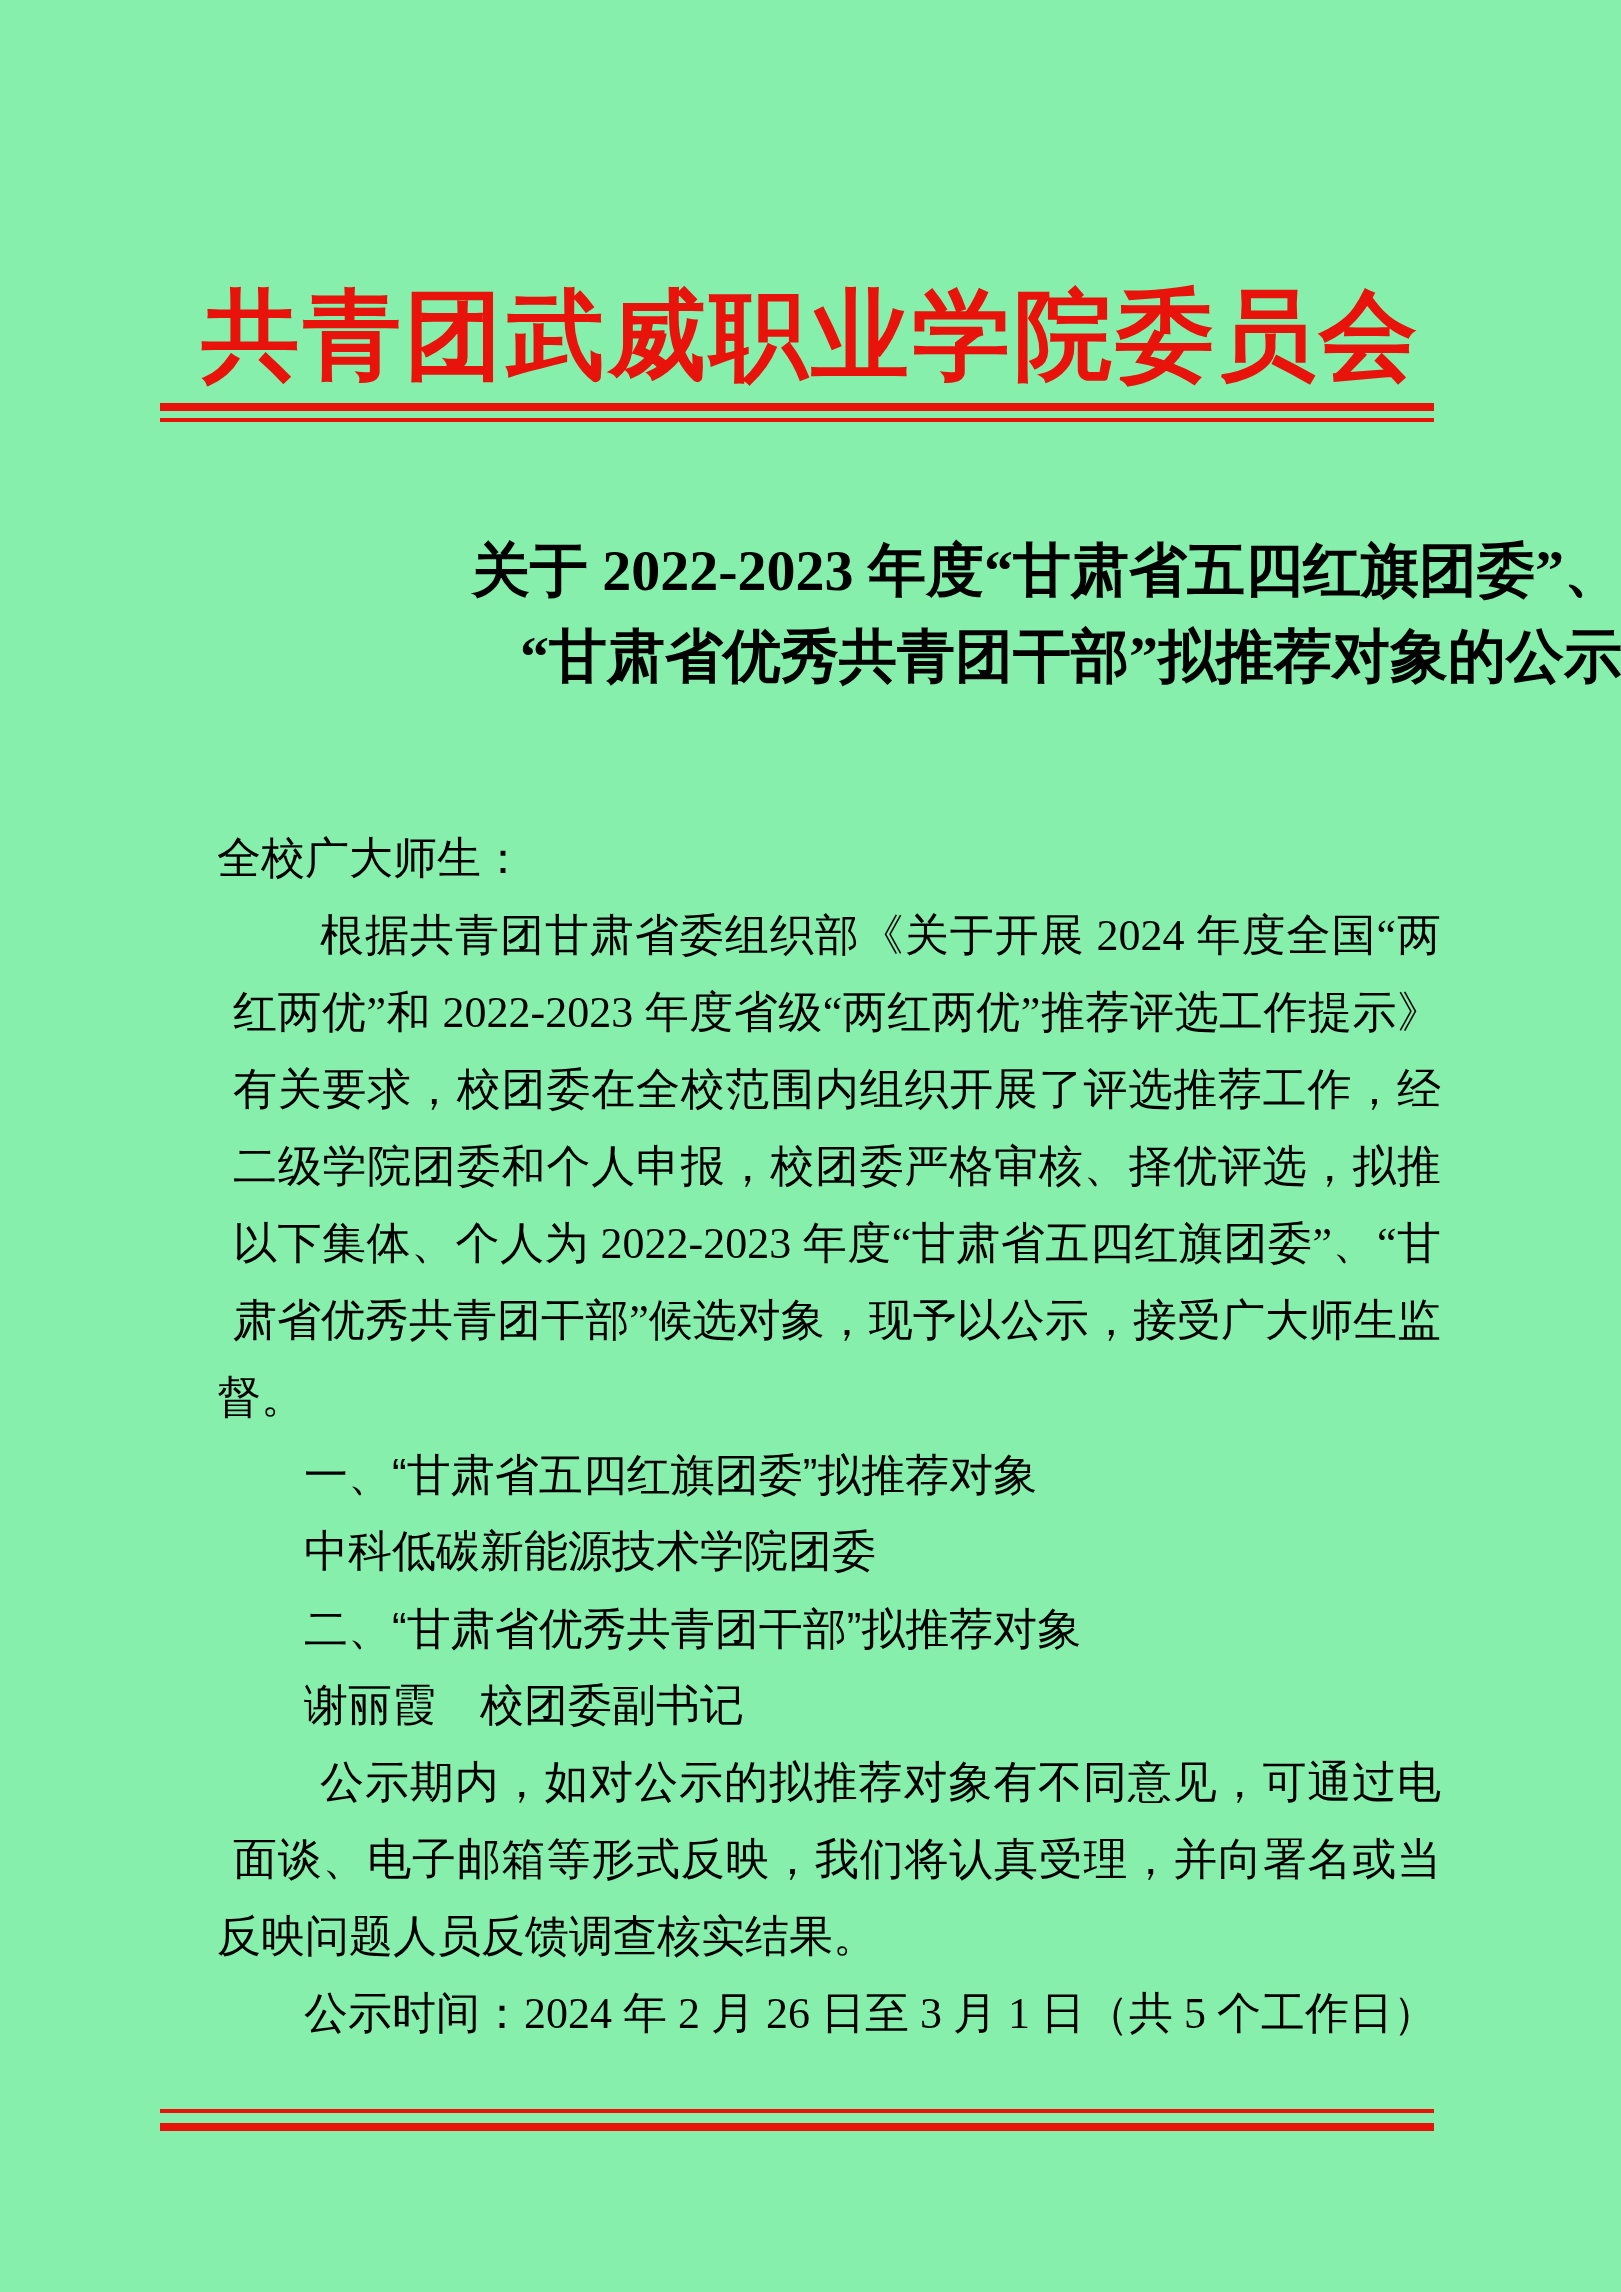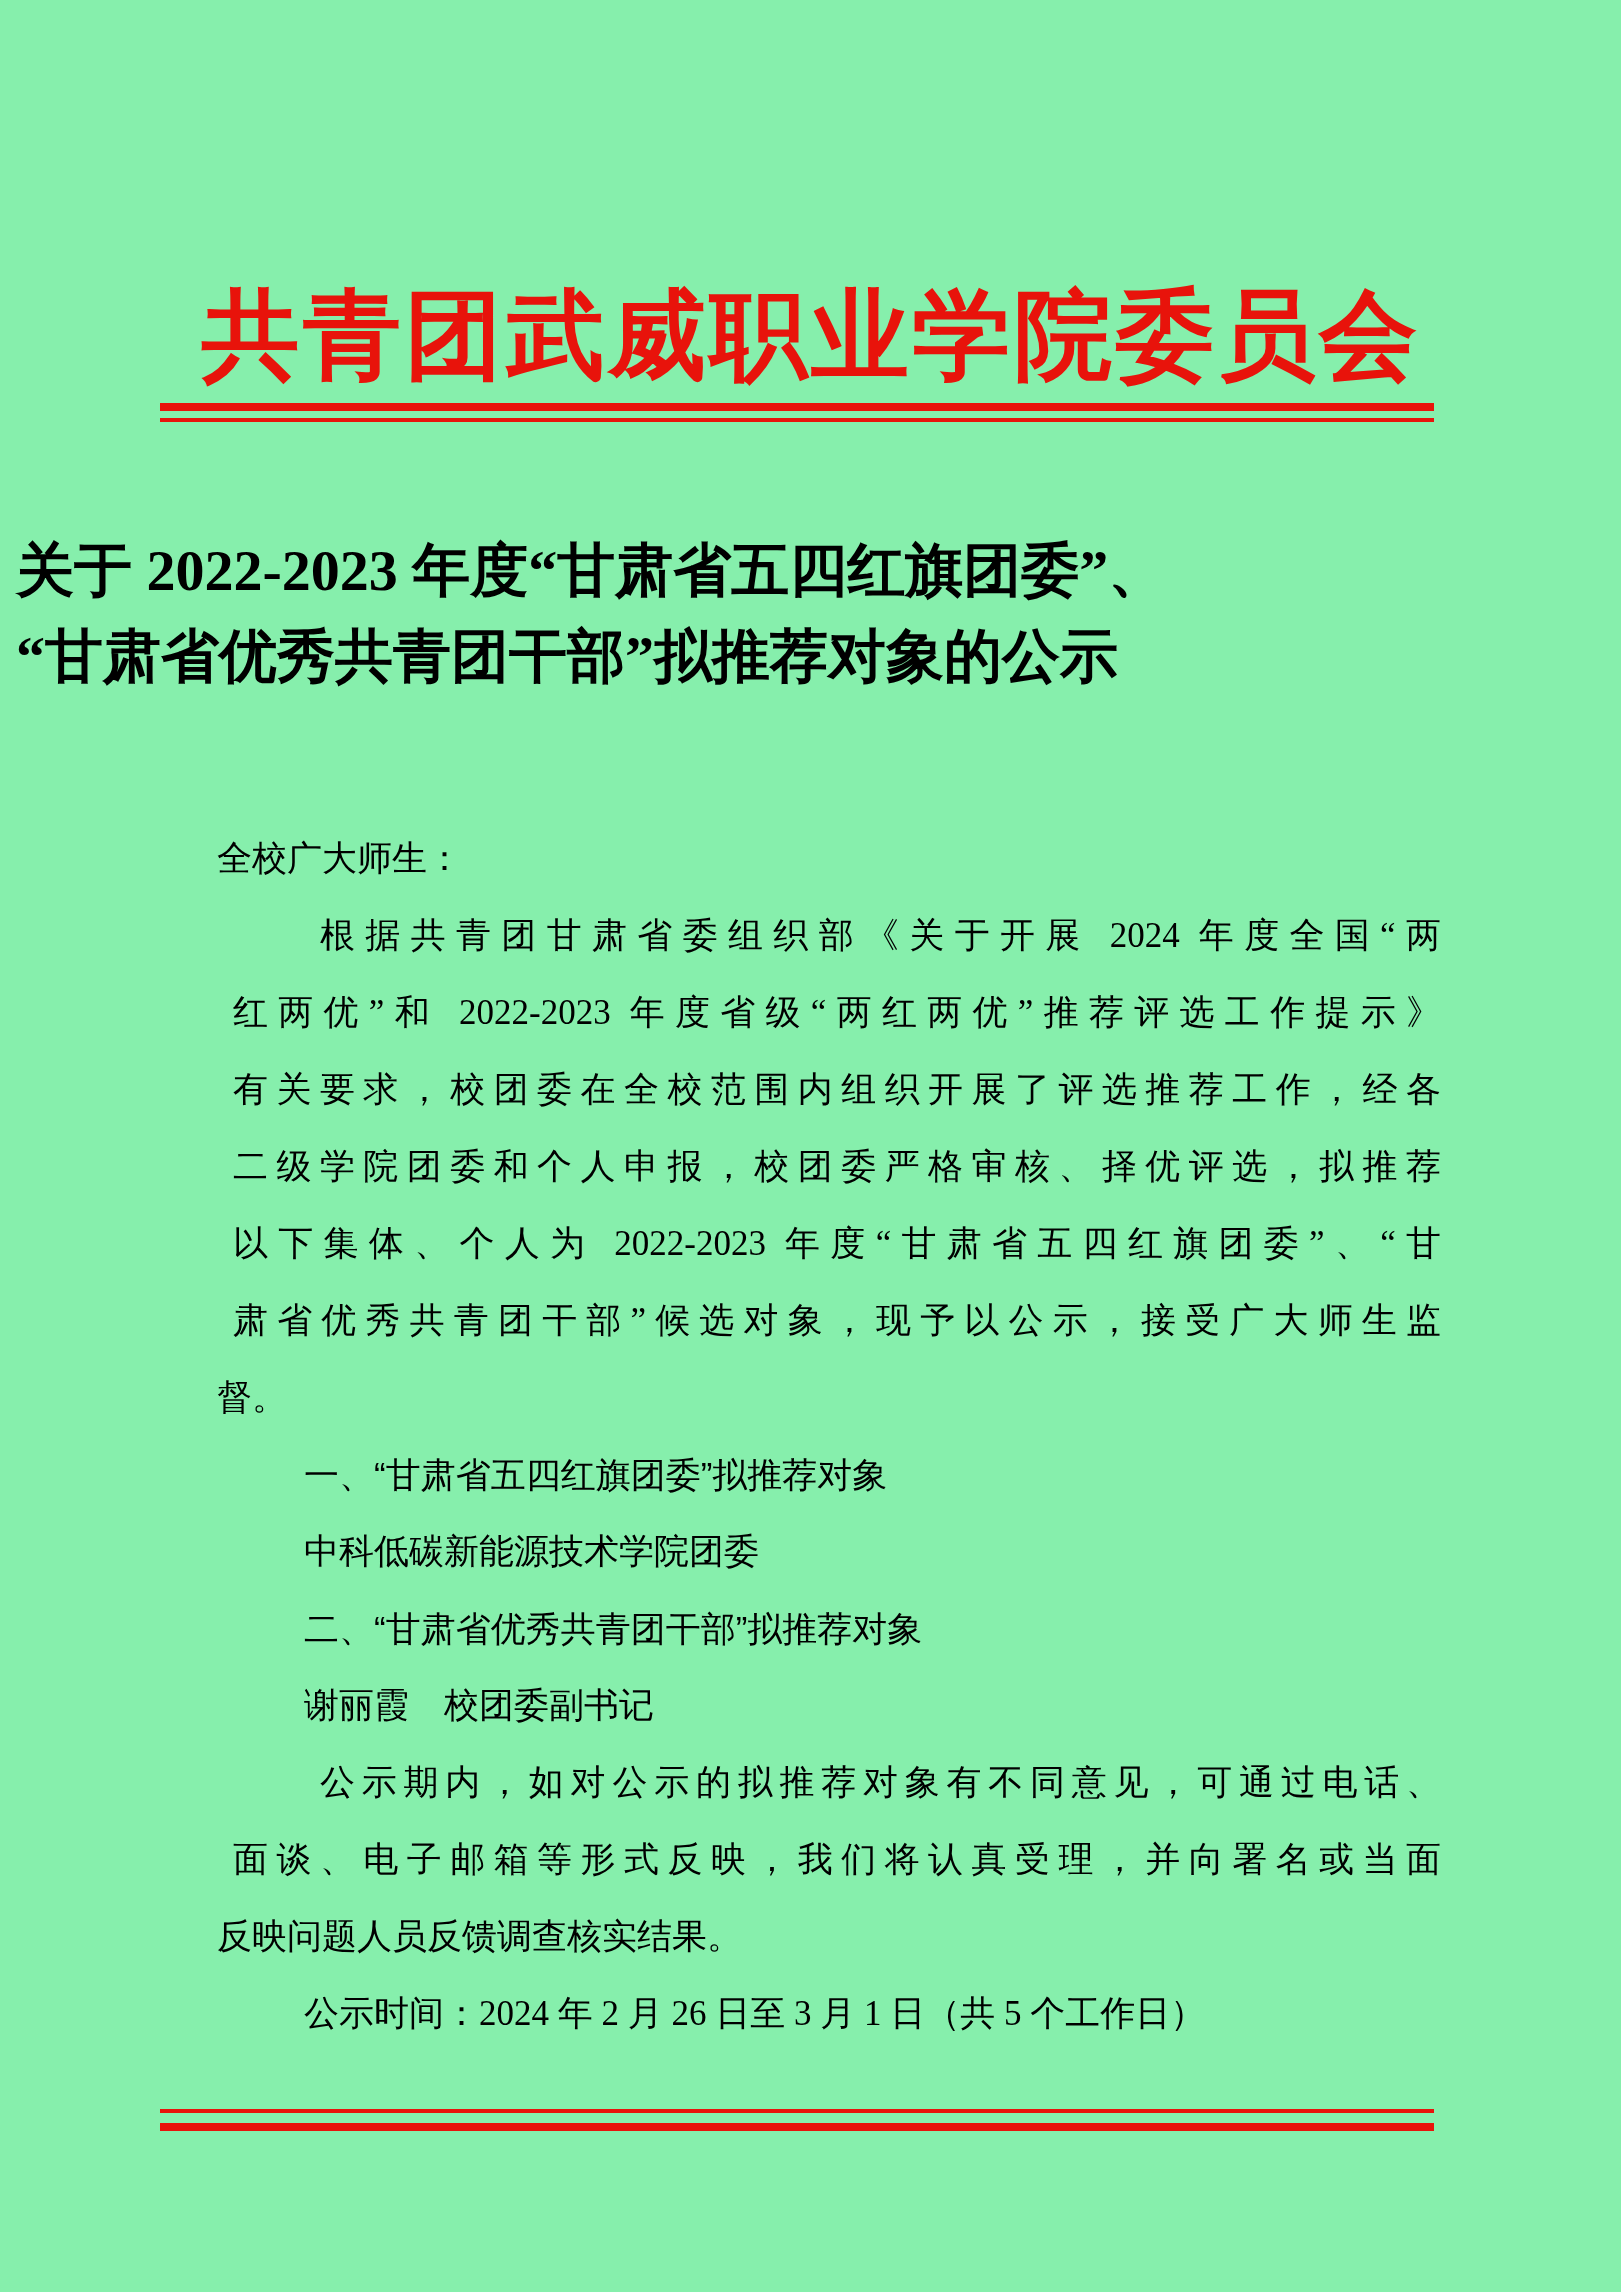--- a/index.html
+++ b/index.html
@@ -34,37 +34,37 @@
   }
   .rule.thick { height: 8px; }
   .rule.thin  { height: 3.6px; }
   .rule.top-thick { top: 403px; }
   .rule.top-thin  { top: 418px; }
   .rule.bottom-thin  { top: 2109px; }
   .rule.bottom-thick { top: 2123px; }
   
   .doc-title {
     position: absolute;
-    top: 528px; left: 16px; right: 0;
-    text-align: left;
+    top: 528px; left: 8px; right: 0;
+    text-align: right;
     font-family: "Liberation Serif", serif;
     font-weight: bold;
     font-size: 58px;
     line-height: 86px;
     color: #000000;
     white-space: nowrap;
   }
   
   .body-block {
     position: absolute;
     top: 820px;
     left: 217px;
     width: 1224px;
     font-family: "Liberation Serif", serif;
-    font-size: 35px;
+    font-size: 44px;
     color: #000000;
   }
   .line {
     height: 77px;
     line-height: 77px;
     text-align: left;
     overflow: hidden;
   }
   .line.fill {
     text-align: justify;

